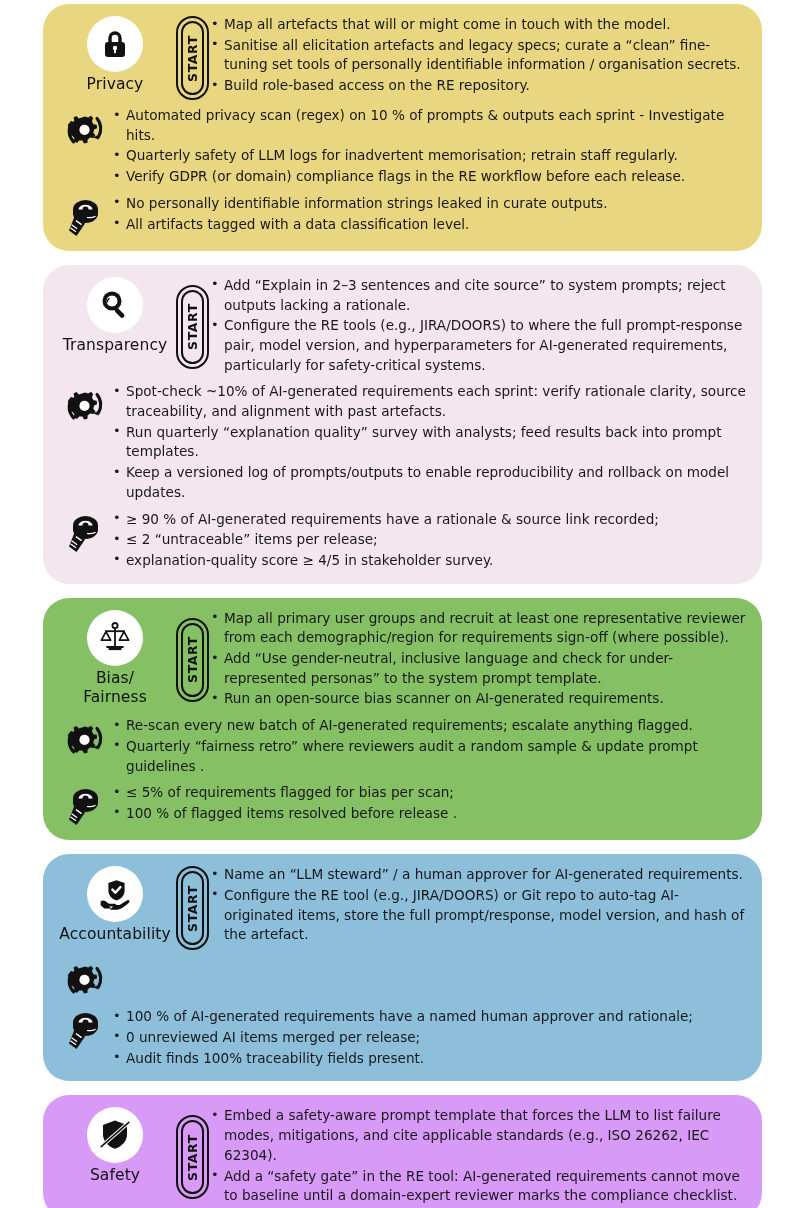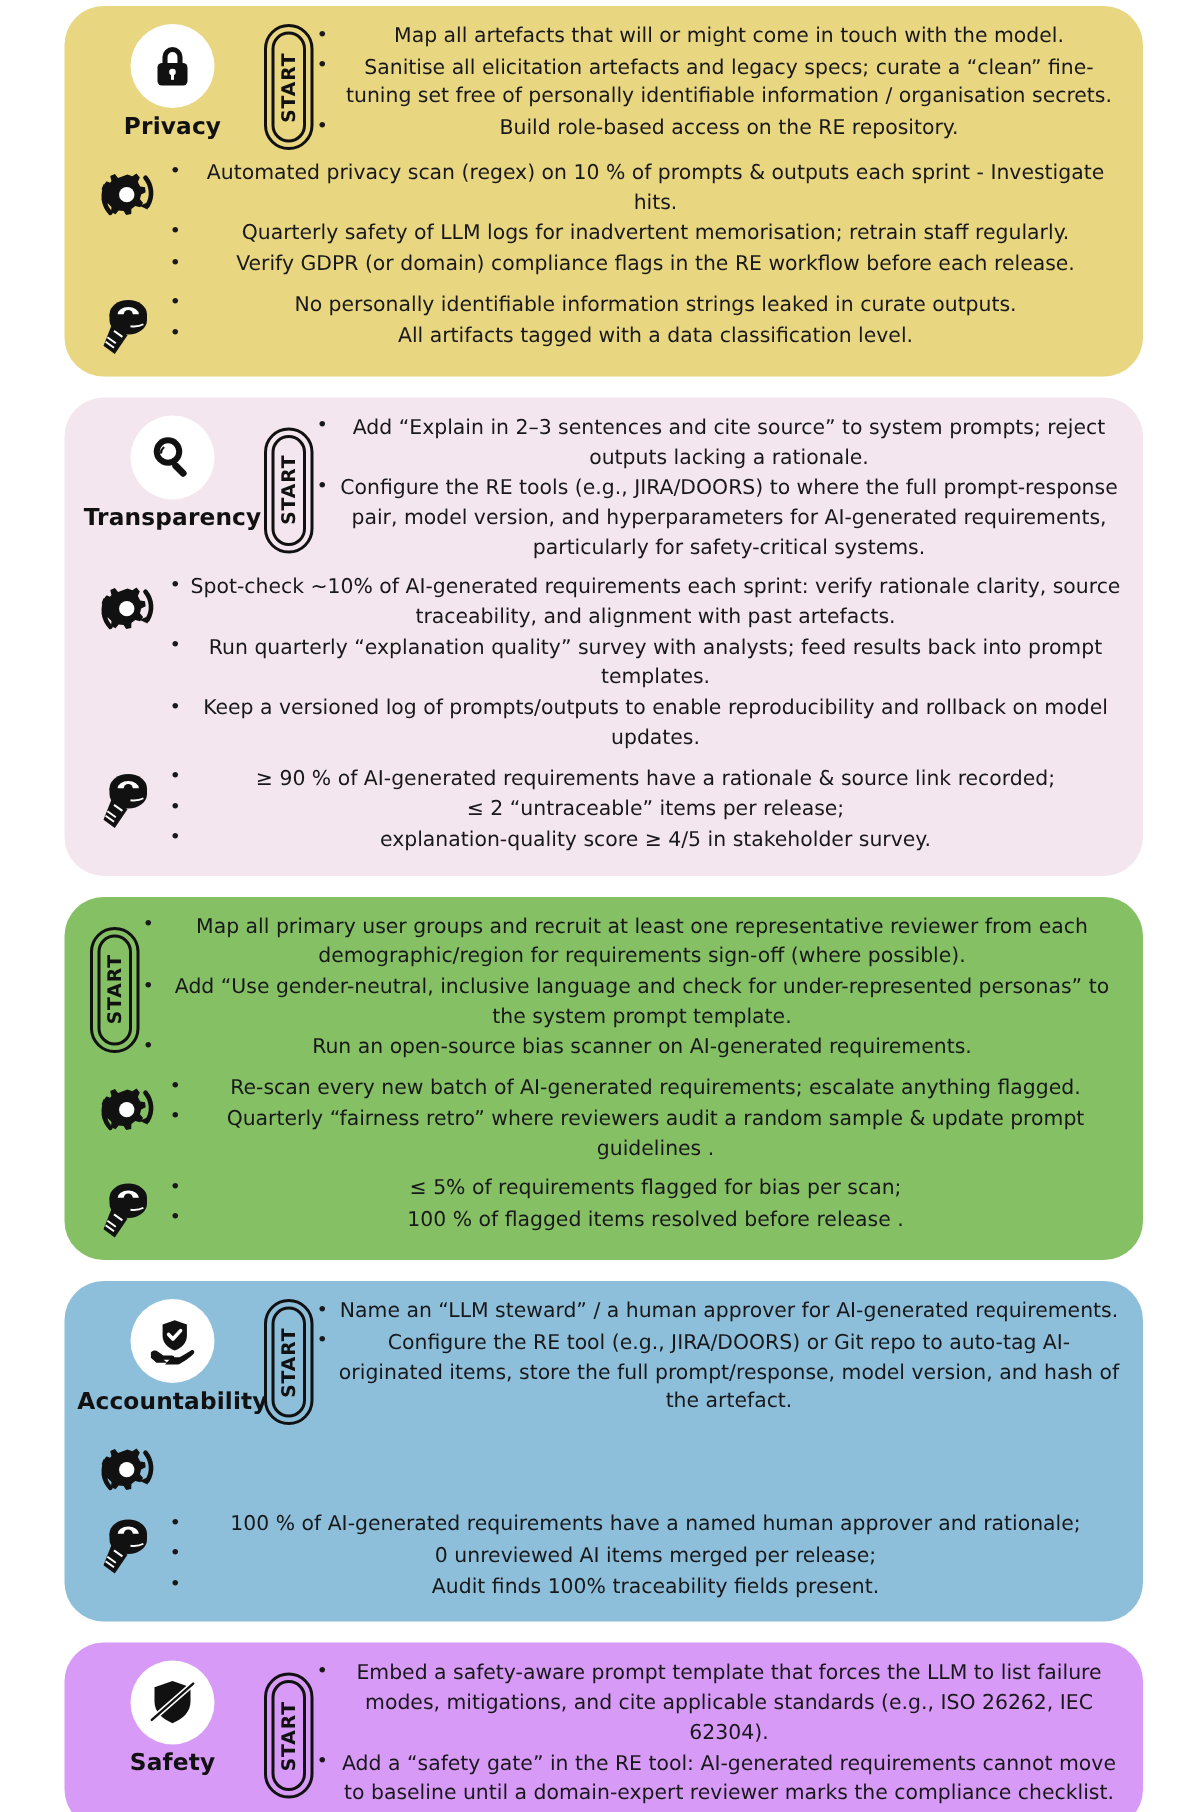--- a/index.html
+++ b/index.html
@@ -41,21 +41,21 @@
     width: 56px;
     height: 56px;
     border-radius: 50%;
     background: #ffffff;
     display: flex;
     align-items: center;
     justify-content: center;
   }
   .pillar-label {
     margin-top: 3px;
-    font-weight: 700;
+    font-weight: 400;
     font-size: 15.5px;
     color: #111111;
     text-align: center;
     letter-spacing: .1px;
     line-height: 1.25;
   }
 
   
   .start-badge {
     flex: 0 0 38px;
@@ -100,21 +100,20 @@
     justify-content: center;
     align-items: flex-start;
     padding-top: 4px;
   }
 
   
   ul.bullets {
     list-style: none;
     flex: 1 1 auto;
     padding-top: 1px;
-    text-align: center;
   }
   ul.bullets li {
     position: relative;
     padding-left: 13px;
     font-size: 13.6px;
     line-height: 1.45;
     color: #18181a;
     margin-bottom: 1px;
   }
   ul.bullets li::before {
@@ -148,21 +147,21 @@
           </div>
       <div class="pillar-label" style="white-space: pre-line;">Privacy</div>
     </div>
     <div class="start-badge">
       <div class="start-pill">
         <span class="start-text">START</span>
       </div>
     </div>
     <ul class="bullets">
       <li>Map all artefacts that will or might come in touch with the model.</li>
-          <li>Sanitise all elicitation artefacts and legacy specs; curate a “clean” fine-tuning set free of personally identifiable information / organisation secrets.</li>
+          <li>Sanitise all elicitation artefacts and legacy specs; curate a “clean” fine-tuning set tools of personally identifiable information / organisation secrets.</li>
           <li>Build role-based access on the RE repository.</li>
     </ul>
   </div>
 
   <div class="row block">
     <div class="mark-col">
       <svg width="42" height="42" viewBox="0 0 42 42">
   <path d="M33 9.5a16 16 0 0 1 1.4 18.5" stroke="#111" stroke-width="3.1" fill="none" stroke-linecap="round"></path>
   <path d="M36.3 25.2 34.3 30.6 29 28.2z" fill="#111"></path>
   <path d="M9.6 32.9A16 16 0 0 1 7.3 14" stroke="#111" stroke-width="3.1" fill="none" stroke-linecap="round"></path>
@@ -261,20 +260,35 @@
       <li>≥ 90 % of AI-generated requirements have a rationale &amp; source link recorded;</li>
           <li>≤ 2 “untraceable” items per release;</li>
           <li>explanation-quality score ≥ 4/5 in stakeholder survey.</li>
     </ul>
   </div>
 
 </div>
 <div class="card" style="background:#85c065">
 
   <div class="row start-row">
+    <div class="pillar">
+      <div class="pillar-circle">
+            <svg width="34" height="34" viewBox="0 0 34 34">
+              <circle cx="17" cy="4.6" r="2.6" fill="none" stroke="#111" stroke-width="1.8"></circle>
+              <rect x="16.1" y="7.2" width="1.8" height="18" fill="#111"></rect>
+              <rect x="7" y="9.3" width="20" height="1.8" fill="#111"></rect>
+              <rect x="8.4" y="25" width="17.2" height="2" fill="#111"></rect>
+              <rect x="10.6" y="27" width="12.8" height="2.1" fill="#111"></rect>
+              <path d="M8 10.6 3.4 19.2h9.2z" fill="none" stroke="#111" stroke-width="1.7" stroke-linejoin="round"></path>
+              <path d="M26 10.6l-4.6 8.6h9.2z" fill="none" stroke="#111" stroke-width="1.7" stroke-linejoin="round"></path>
+            </svg>
+          </div>
+      <div class="pillar-label" style="white-space: pre-line;">Bias/
+Fairness</div>
+    </div>
     <div class="start-badge">
       <div class="start-pill">
         <span class="start-text">START</span>
       </div>
     </div>
     <ul class="bullets">
       <li>Map all primary user groups and recruit at least one representative reviewer from each demographic/region for requirements sign-off (where possible).</li>
           <li>Add “Use gender-neutral, inclusive language and check for under-represented personas” to the system prompt template.</li>
           <li>Run an open-source bias scanner on AI-generated requirements.</li>
     </ul>

